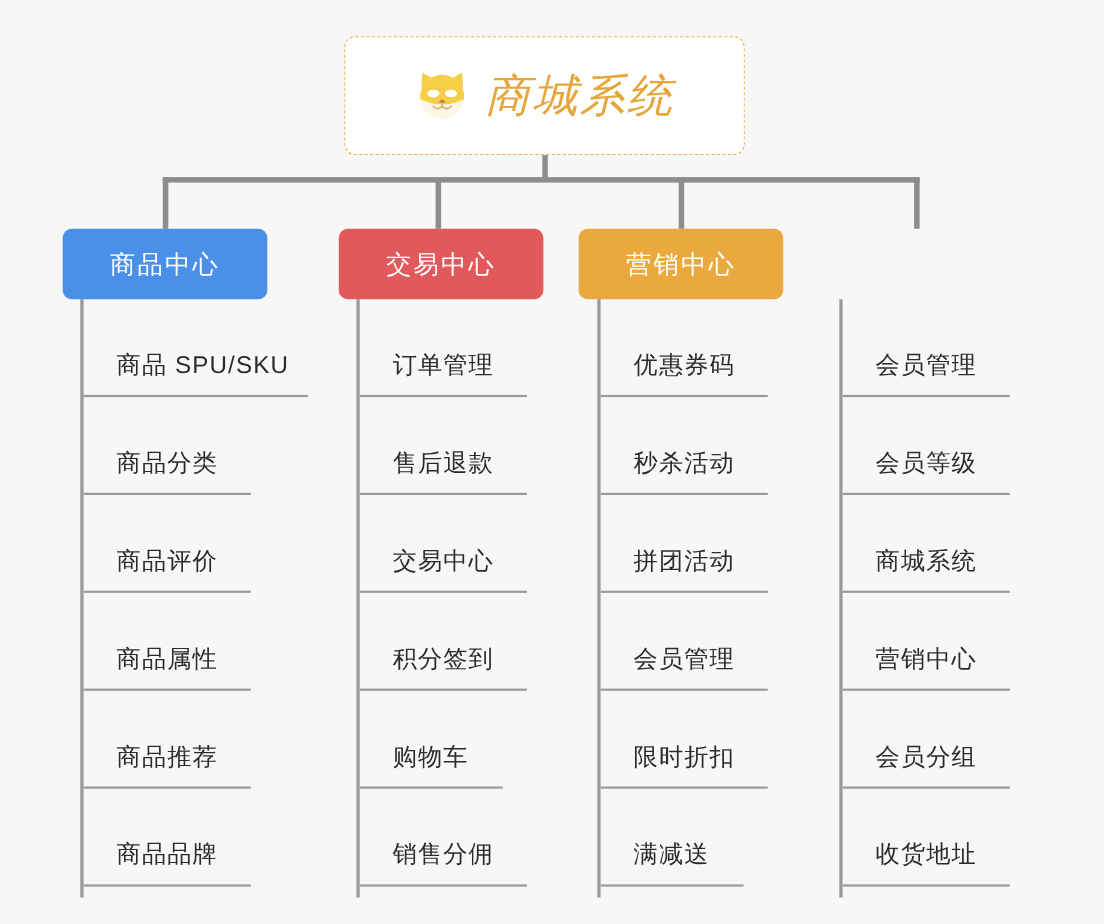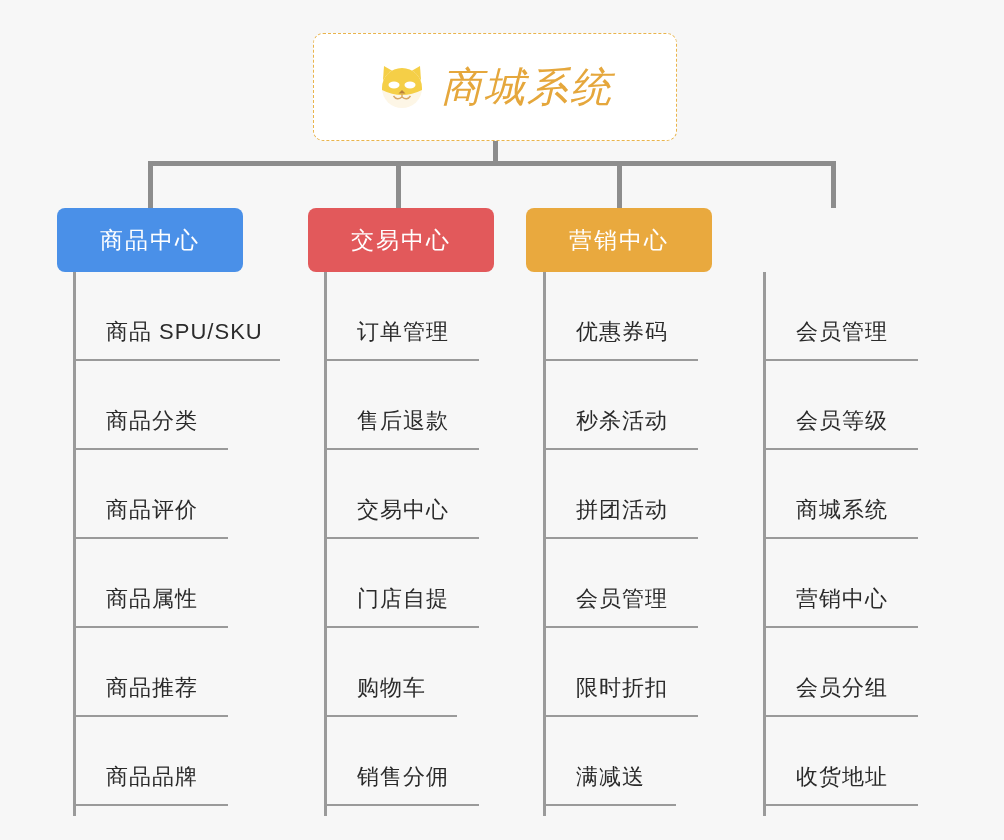--- a/index.html
+++ b/index.html
@@ -191,21 +191,21 @@
     </div>
     <div class="leaf" style="top:89px;">
       <span class="leaf-label">售后退款</span>
       <span class="leaf-rule" style="width:152px;"></span>
     </div>
     <div class="leaf" style="top:178px;">
       <span class="leaf-label">交易中心</span>
       <span class="leaf-rule" style="width:152px;"></span>
     </div>
     <div class="leaf" style="top:267px;">
-      <span class="leaf-label">门店自提</span>
+      <span class="leaf-label">积分签到</span>
       <span class="leaf-rule" style="width:152px;"></span>
     </div>
     <div class="leaf" style="top:356px;">
       <span class="leaf-label">购物车</span>
       <span class="leaf-rule" style="width:130px;"></span>
     </div>
     <div class="leaf" style="top:445px;">
       <span class="leaf-label">销售分佣</span>
       <span class="leaf-rule" style="width:152px;"></span>
     </div>

